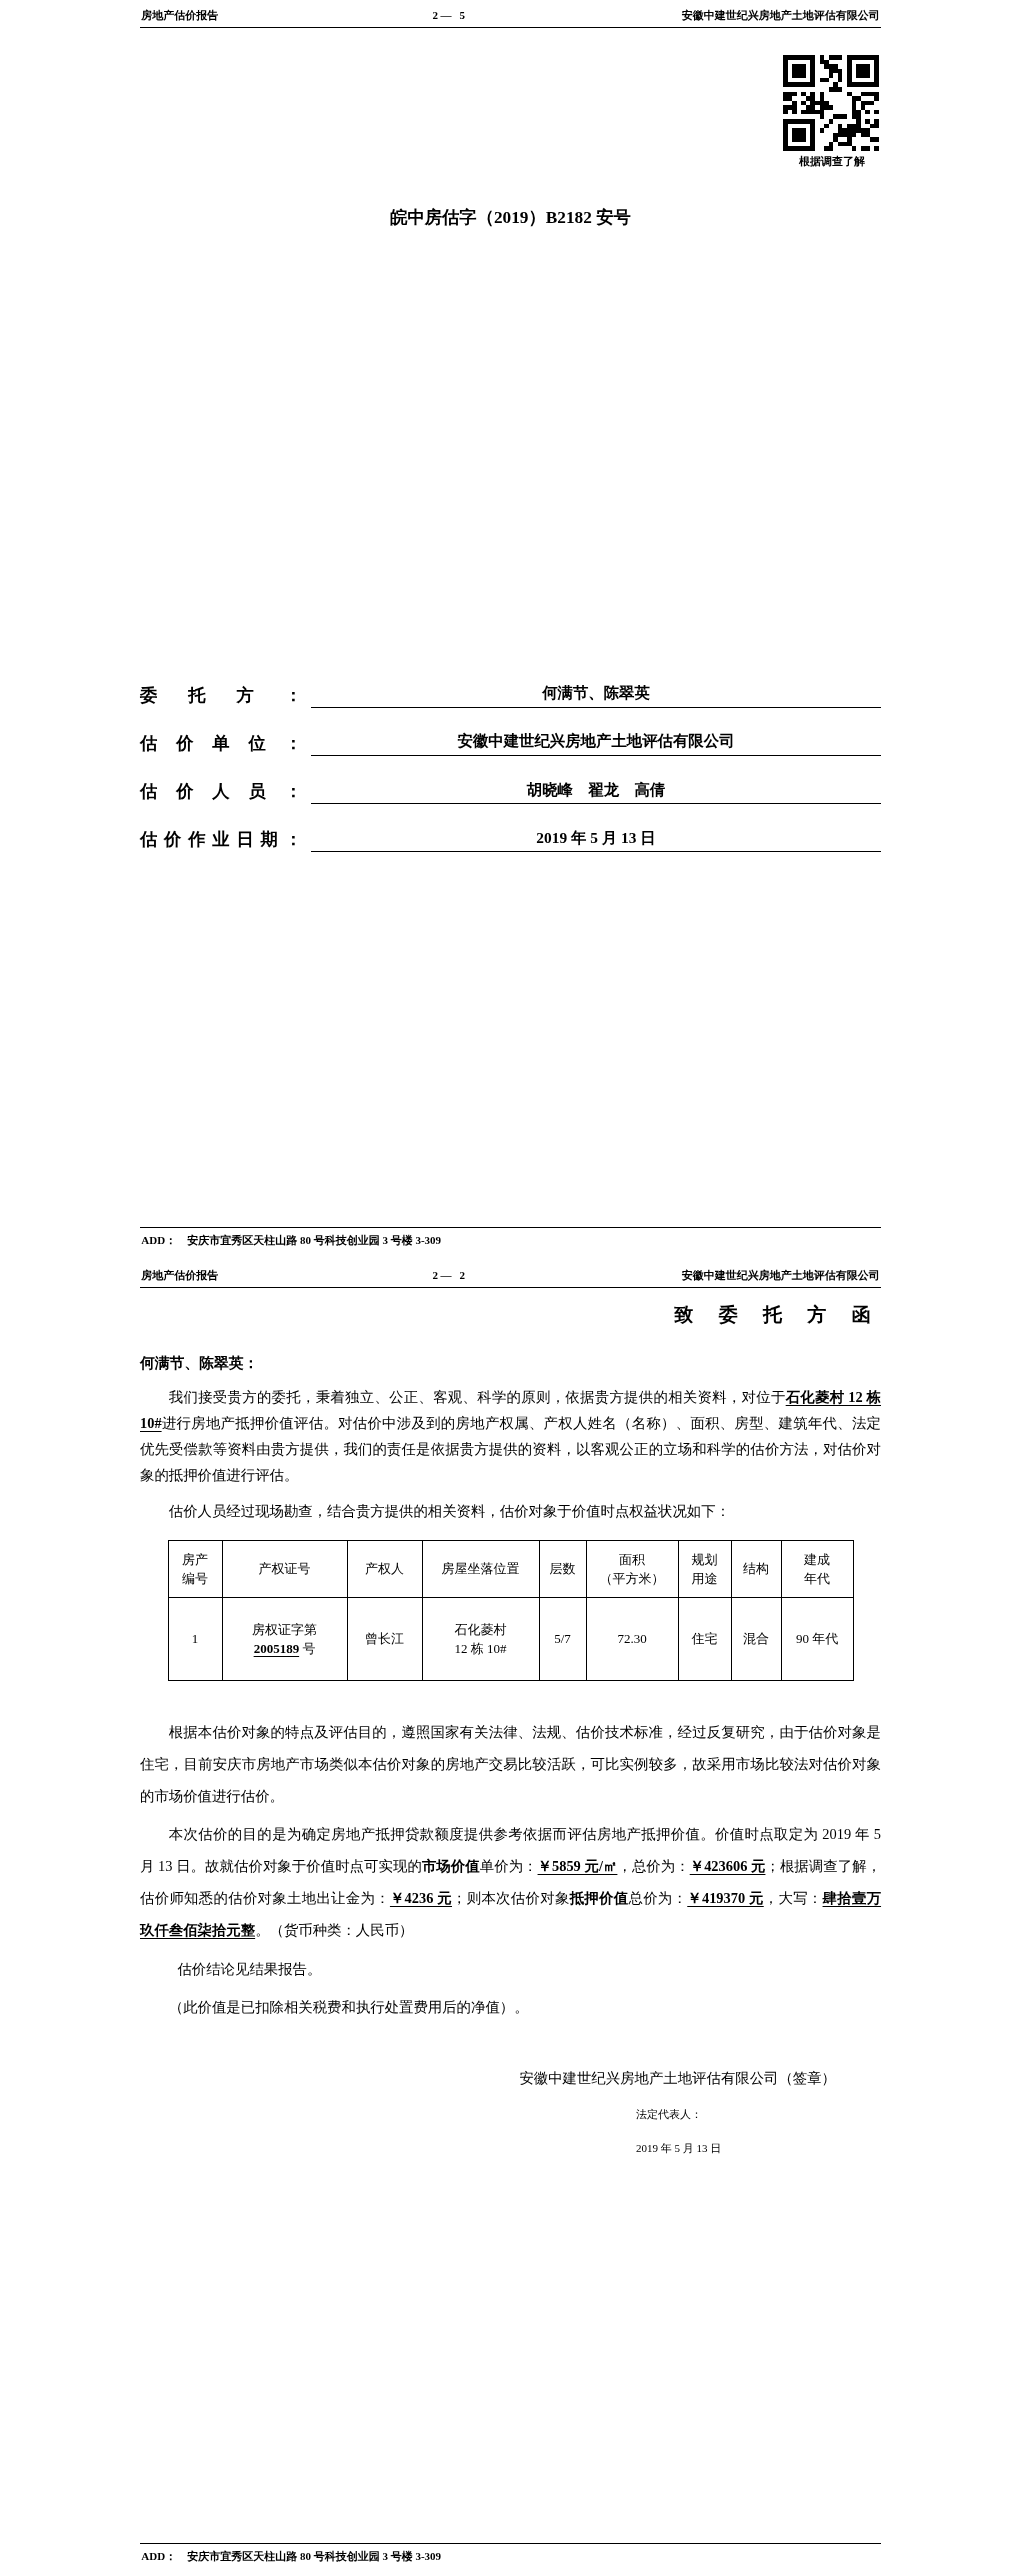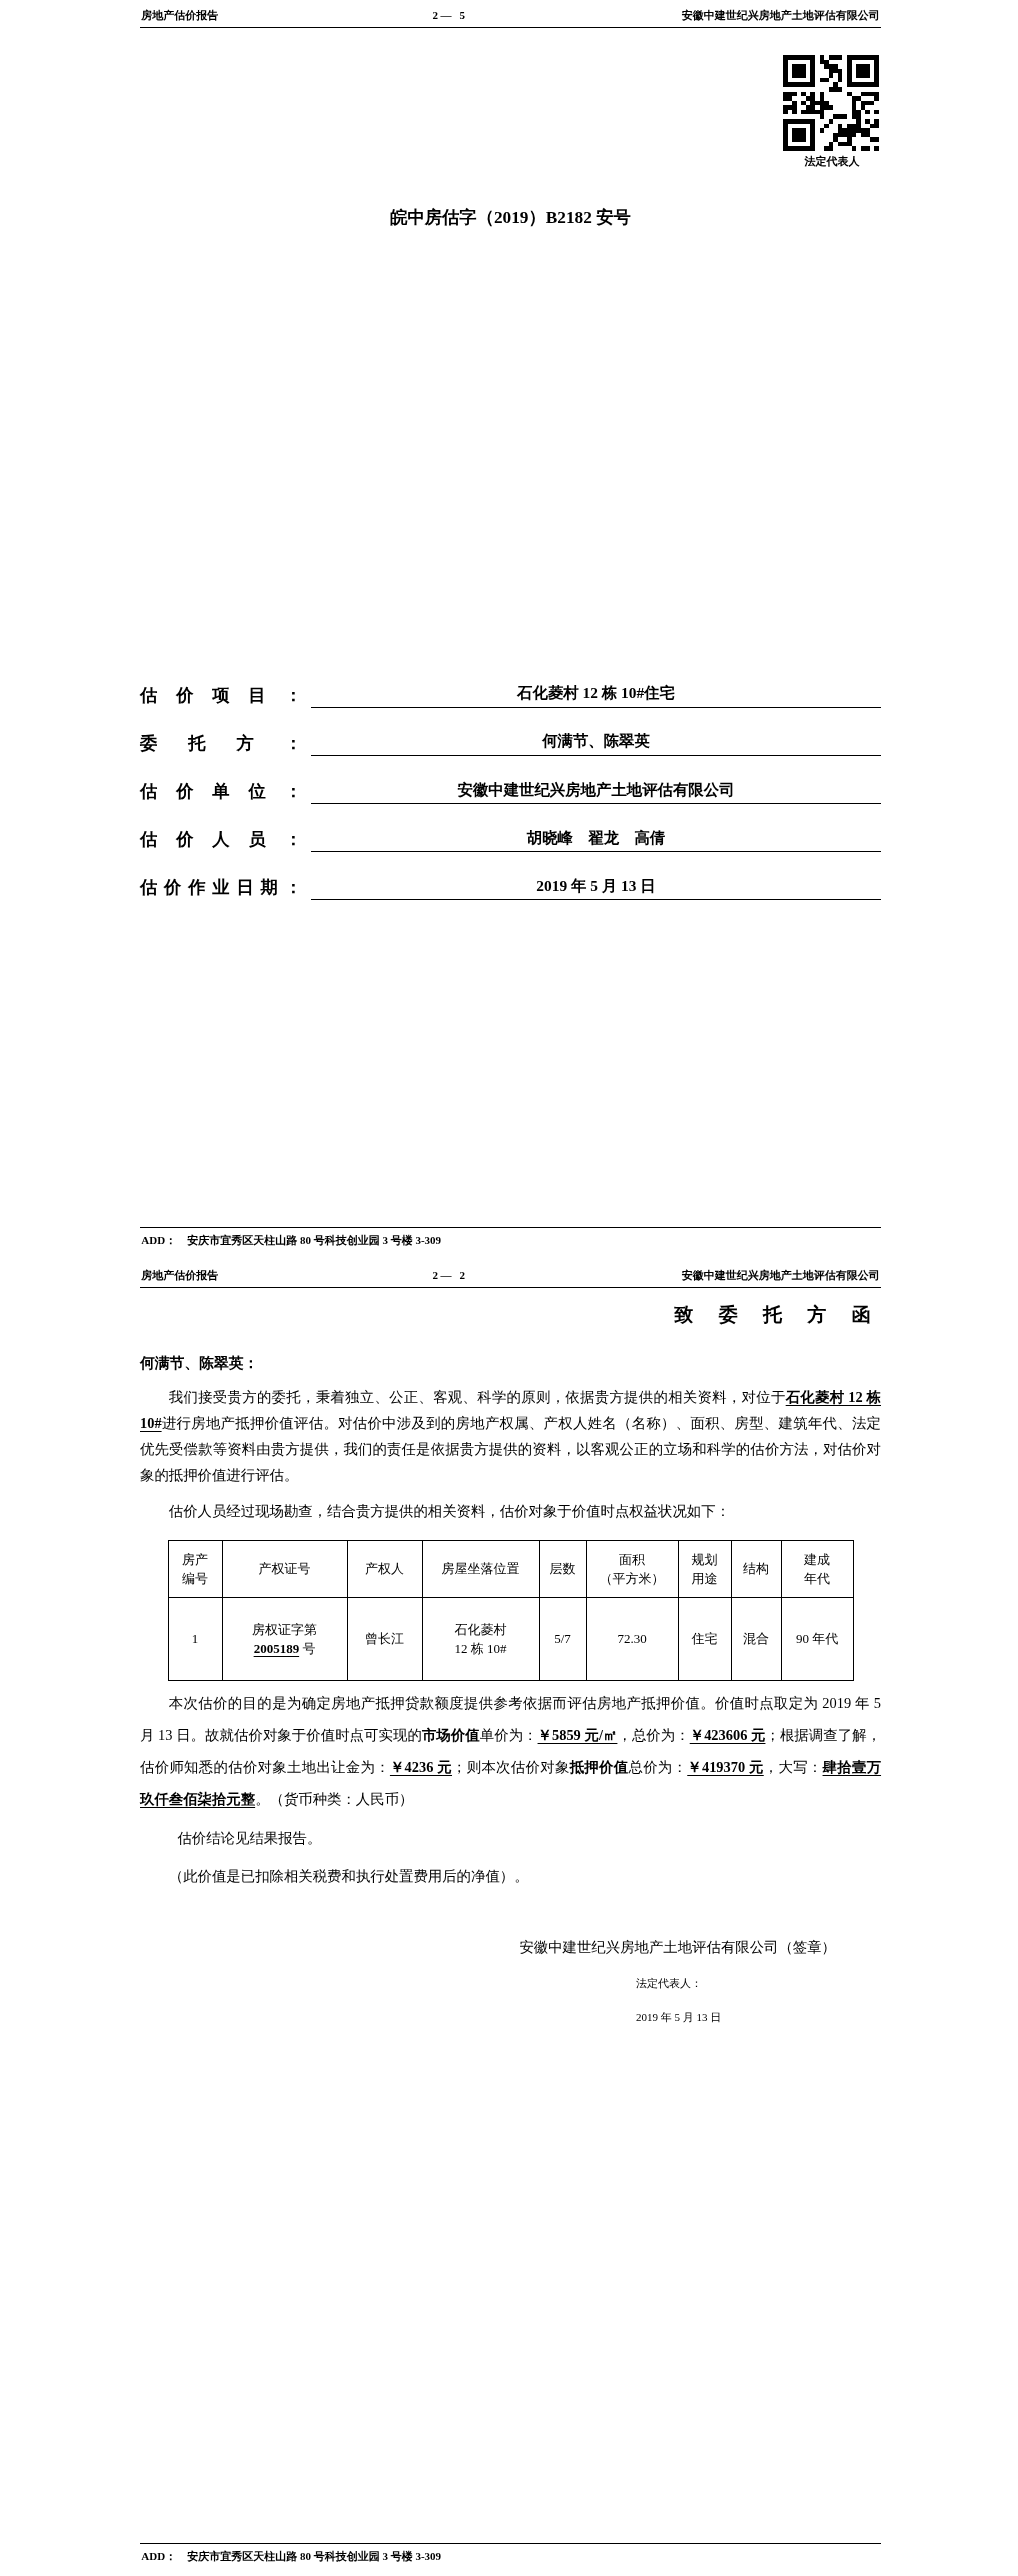--- a/index.html
+++ b/index.html
@@ -160,30 +160,26 @@
           <rect x="15" y="1" width="5" height="5"></rect>
           <rect x="1" y="15" width="5" height="5"></rect>
       </g>
       <g fill="#000000">
         <rect x="2" y="2" width="3" height="3"></rect>
           <rect x="16" y="2" width="3" height="3"></rect>
           <rect x="2" y="16" width="3" height="3"></rect>
       </g>
     <path fill="#000000" d="M8 0h1v1h-1zM10 0h1v1h-1zM11 0h1v1h-1zM12 0h1v1h-1zM8 1h1v1h-1zM9 1h1v1h-1zM9 2h1v1h-1zM10 2h1v1h-1zM11 2h1v1h-1zM10 3h1v1h-1zM11 3h1v1h-1zM12 3h1v1h-1zM10 4h1v1h-1zM12 4h1v1h-1zM8 5h1v1h-1zM9 5h1v1h-1zM12 5h1v1h-1zM11 6h1v1h-1zM10 7h1v1h-1zM11 7h1v1h-1zM12 7h1v1h-1zM0 8h1v1h-1zM1 8h1v1h-1zM2 8h1v1h-1zM4 8h1v1h-1zM6 8h1v1h-1zM8 8h1v1h-1zM14 8h1v1h-1zM17 8h1v1h-1zM18 8h1v1h-1zM19 8h1v1h-1zM20 8h1v1h-1zM0 9h1v1h-1zM1 9h1v1h-1zM5 9h1v1h-1zM6 9h1v1h-1zM8 9h1v1h-1zM15 9h1v1h-1zM16 9h1v1h-1zM20 9h1v1h-1zM2 10h1v1h-1zM4 10h1v1h-1zM6 10h1v1h-1zM7 10h1v1h-1zM8 10h1v1h-1zM9 10h1v1h-1zM15 10h1v1h-1zM17 10h1v1h-1zM18 10h1v1h-1zM19 10h1v1h-1zM0 11h1v1h-1zM1 11h1v1h-1zM2 11h1v1h-1zM5 11h1v1h-1zM6 11h1v1h-1zM8 11h1v1h-1zM9 11h1v1h-1zM10 11h1v1h-1zM15 11h1v1h-1zM17 11h1v1h-1zM0 12h1v1h-1zM2 12h1v1h-1zM4 12h1v1h-1zM5 12h1v1h-1zM6 12h1v1h-1zM7 12h1v1h-1zM8 12h1v1h-1zM15 12h1v1h-1zM16 12h1v1h-1zM18 12h1v1h-1zM20 12h1v1h-1zM8 13h1v1h-1zM11 13h1v1h-1zM12 13h1v1h-1zM13 13h1v1h-1zM15 13h1v1h-1zM16 13h1v1h-1zM10 14h1v1h-1zM16 14h1v1h-1zM18 14h1v1h-1zM20 14h1v1h-1zM9 15h1v1h-1zM12 15h1v1h-1zM14 15h1v1h-1zM15 15h1v1h-1zM16 15h1v1h-1zM19 15h1v1h-1zM20 15h1v1h-1zM8 16h1v1h-1zM12 16h1v1h-1zM13 16h1v1h-1zM14 16h1v1h-1zM15 16h1v1h-1zM16 16h1v1h-1zM17 16h1v1h-1zM18 16h1v1h-1zM11 17h1v1h-1zM12 17h1v1h-1zM13 17h1v1h-1zM14 17h1v1h-1zM15 17h1v1h-1zM17 17h1v1h-1zM18 17h1v1h-1zM11 18h1v1h-1zM14 18h1v1h-1zM19 18h1v1h-1zM20 18h1v1h-1zM10 19h1v1h-1zM12 19h1v1h-1zM13 19h1v1h-1zM14 19h1v1h-1zM9 20h1v1h-1zM10 20h1v1h-1zM15 20h1v1h-1zM17 20h1v1h-1zM18 20h1v1h-1zM20 20h1v1h-1z"></path>
       </svg>
-    <div class="qr-caption">法定代表人</div>
+    <div class="qr-caption">根据调查了解</div>
   </div>
 
   <div class="doc-subtitle">皖中房估字（2019）B2182 安号</div>
 
   <div class="fields">
-    <div class="frow">
-      <span class="flabel">估价项目：</span>
-      <span class="fvalue">石化菱村 12 栋 10#住宅</span>
-    </div>
     <div class="frow">
       <span class="flabel">委托方：</span>
       <span class="fvalue">何满节、陈翠英</span>
     </div>
     <div class="frow">
       <span class="flabel">估价单位：</span>
       <span class="fvalue">安徽中建世纪兴房地产土地评估有限公司</span>
     </div>
     <div class="frow">
       <span class="flabel">估价人员：</span>
@@ -242,20 +238,21 @@
 12 栋 10#</td>
         <td>5/7</td>
         <td>72.30</td>
         <td>住宅</td>
         <td>混合</td>
         <td>90 年代</td>
       </tr>
     </tbody>
   </table>
 
+  <p class="para lh50 mt55">根据本估价对象的特点及评估目的，遵照国家有关法律、法规、估价技术标准，经过反复研究，由于估价对象是住宅，目前安庆市房地产市场类似本估价对象的房地产交易比较活跃，可比实例较多，故采用市场比较法对估价对象的市场价值进行估价。</p>
 
   <p class="para lh50"><span>本次估价的目的是为确定房地产抵押贷款额度提供参考依据而评估房地产抵押价值。价值时点取定为 2019 年 5 月 13 日。故就估价对象于价值时点可实现的</span><span class="b">市场价值</span><span>单价为：</span><span class="b u">￥5859 元/㎡</span><span>，总价为：</span><span class="b u">￥423606 元</span><span>；根据调查了解，估价师知悉的估价对象土地出让金为：</span><span class="b u">￥4236 元</span><span>；则本次估价对象</span><span class="b">抵押价值</span><span>总价为：</span><span class="b u">￥419370 元</span><span>，大写：</span><span class="b u">肆拾壹万玖仟叁佰柒拾元整</span><span>。（货币种类：人民币）</span></p>
 
   <p class="para lh50 indent3">估价结论见结果报告。</p>
 
   <p class="para lh50">（此价值是已扣除相关税费和执行处置费用后的净值）。</p>
 
   <div class="sig-company">安徽中建世纪兴房地产土地评估有限公司（签章）</div>
   <div class="sig-rep">法定代表人：</div>
   <div class="sig-date">2019 年 5 月 13 日</div>

